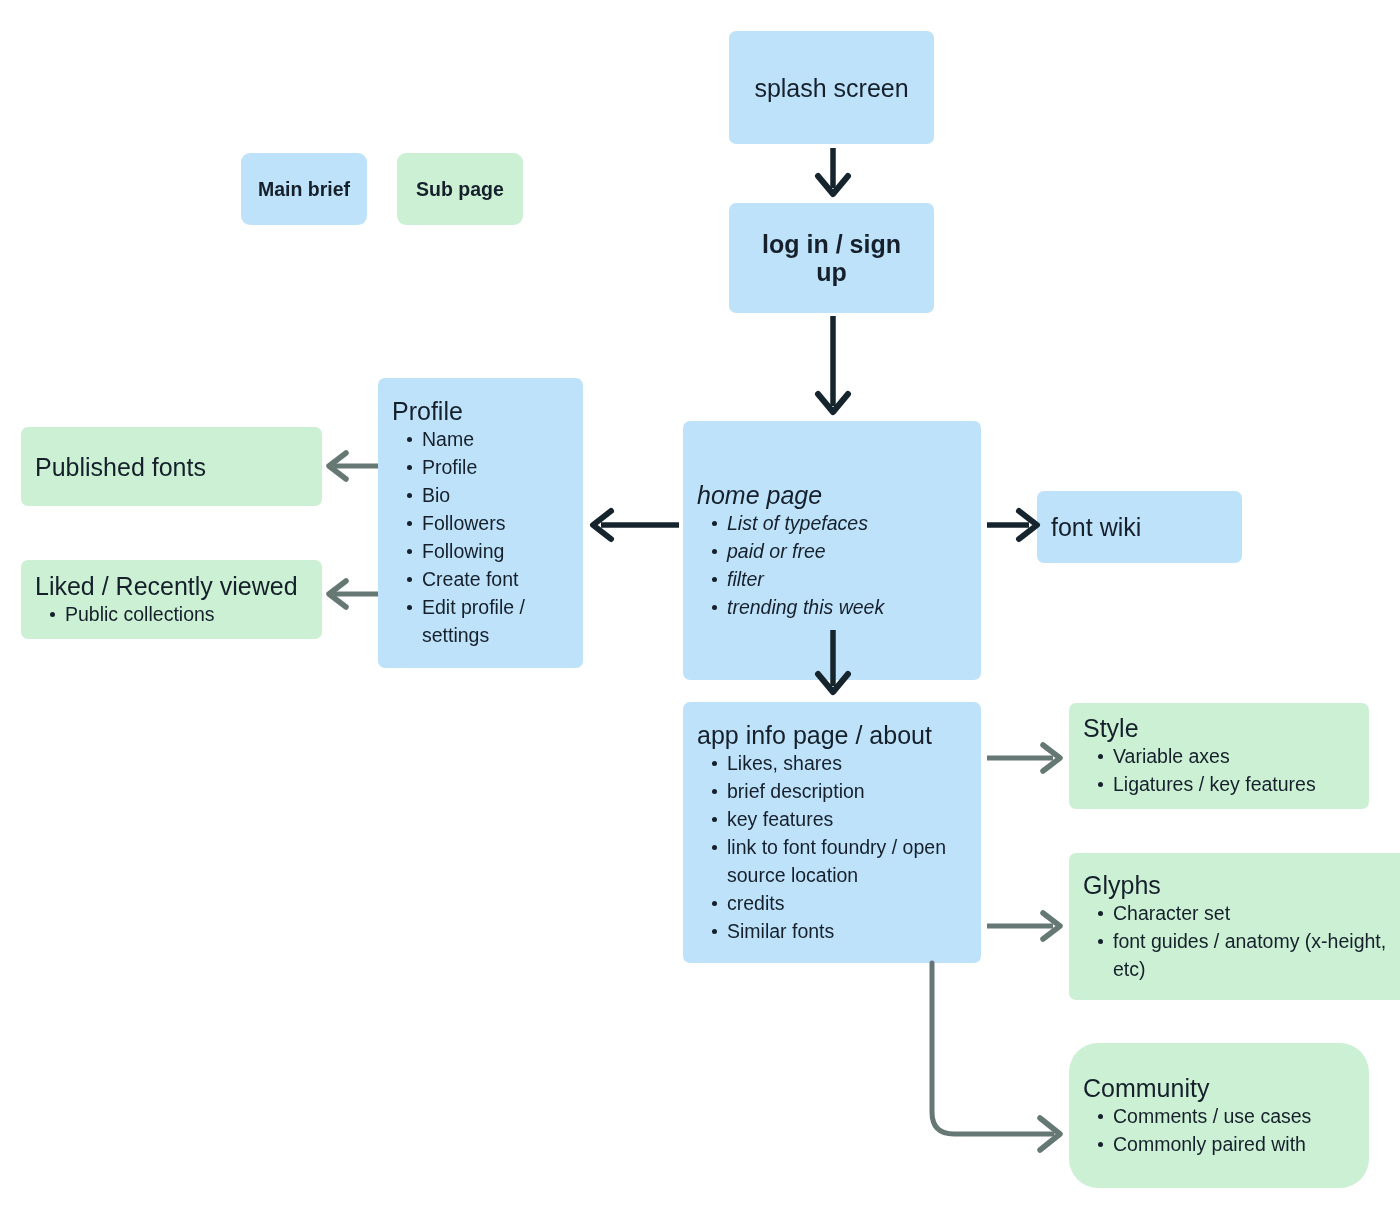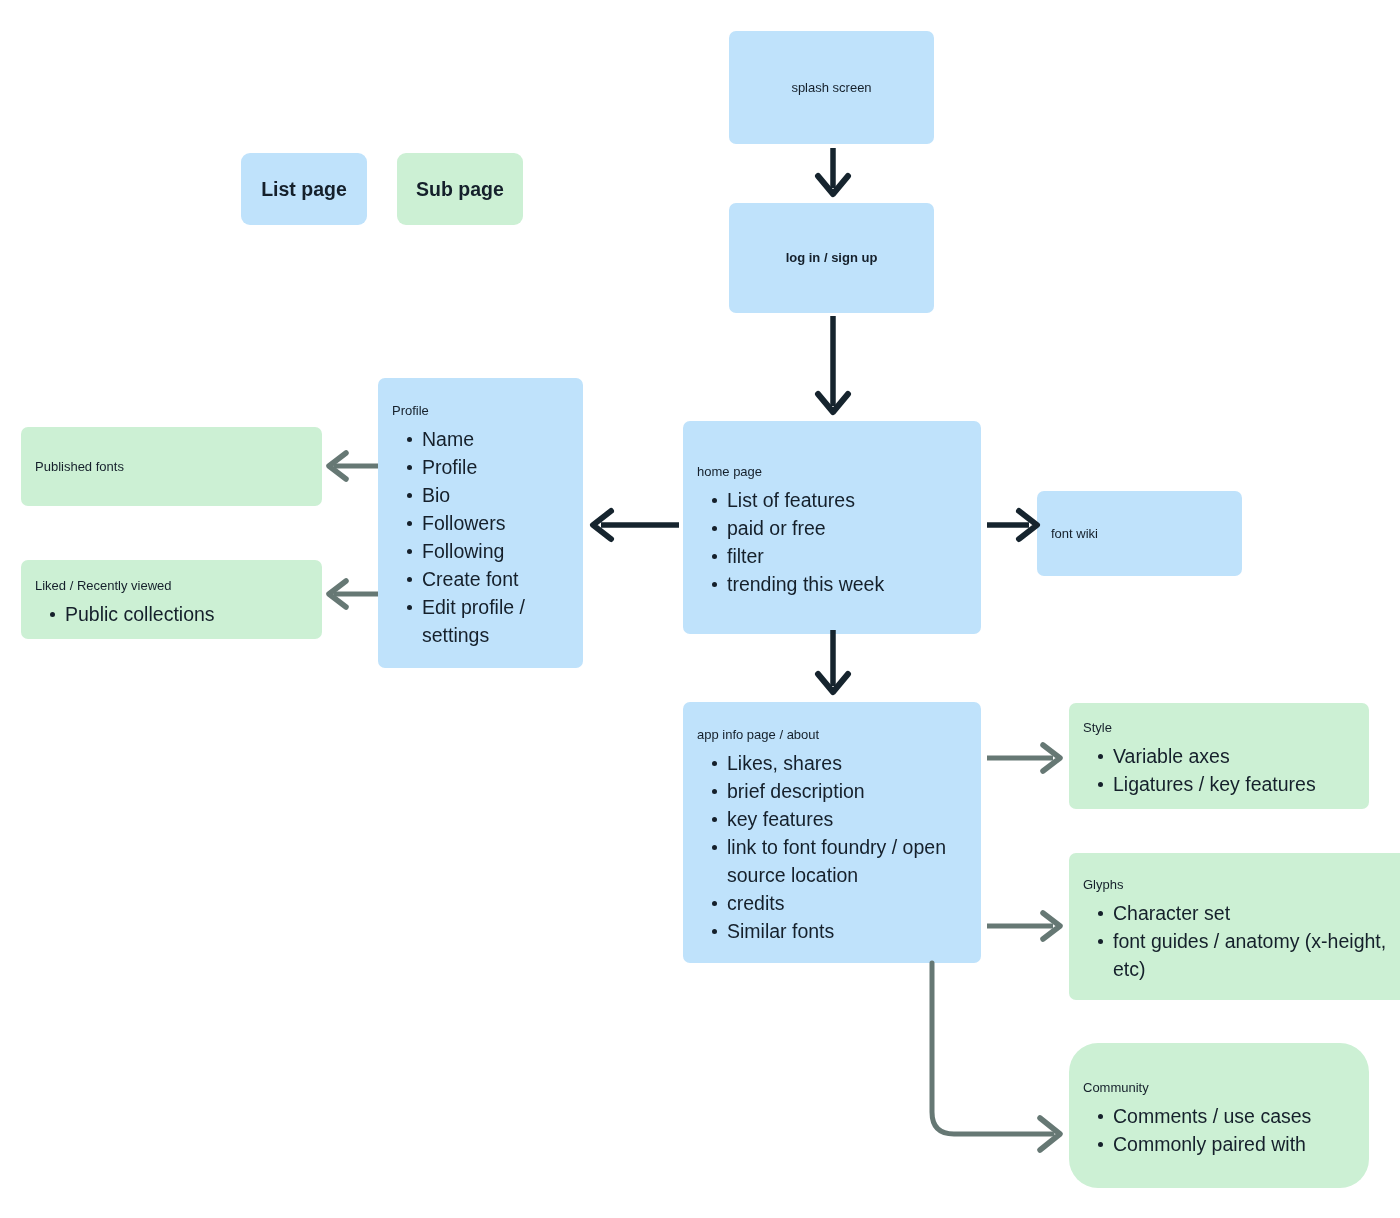--- a/index.html
+++ b/index.html
@@ -27,21 +27,21 @@
     flex-direction: column;
     justify-content: center;
   }
   .node.blue  { background: #bfe2fb; }
   .node.green { background: #ccf0d4; }
 
   .node .inner {
     padding: 0 16px;
   }
   .node-title {
-    font-size: 13px;
+    font-size: 25px;
     line-height: 28px;
     color: #15202b;
     white-space: pre-wrap;
   }
   .node ul {
     margin: 0;
     padding: 0 0 0 30px;
     list-style: none;
   }
   .node ul li {
@@ -84,52 +84,52 @@
     pointer-events: none;
   }
   .conn svg { display: block; overflow: visible; }
 </style>
 </head>
 <body>
 
 <div id="canvas">
 
   <div class="legend-box blue" style="left:241px; top:153px; width:126px; height:72px;">
-    <span>List page</span>
+    <span>Main brief</span>
   </div>
 
   <div class="legend-box green" style="left:397px; top:153px; width:126px; height:72px;">
     <span>Sub page</span>
   </div>
 
   <div class="node blue" style="left:729px; top:31px; width:205px; height:113px;">
     <div class="inner">
       <div class="node-title" style="text-align:center;">splash screen</div>
     </div>
   </div>
 
   <div class="node blue" style="left:729px; top:203px; width:205px; height:110px;">
     <div class="inner">
       <div class="node-title" style="text-align:center;font-weight:bold;">log in / sign up</div>
     </div>
   </div>
 
-  <div class="node blue" style="left:683px; top:421px; width:298px; height:213px;">
+  <div class="node blue" style="left:683px; top:421px; width:298px; height:259px;font-style:italic;">
     <div class="inner" style="padding:0 14px;">
       <div class="node-title">home page</div>
       <ul>
-        <li>List of features</li>
+        <li>List of typefaces</li>
         <li>paid or free</li>
         <li>filter</li>
         <li>trending this week</li>
       </ul>
     </div>
   </div>
 
-  <div class="node blue" style="left:1037px; top:491px; width:205px; height:85px;">
+  <div class="node blue" style="left:1037px; top:491px; width:205px; height:72px;">
     <div class="inner" style="padding:0 14px;">
       <div class="node-title">font wiki</div>
     </div>
   </div>
 
   <div class="node blue" style="left:378px; top:378px; width:205px; height:290px;">
     <div class="inner" style="padding:0 14px;">
       <div class="node-title">Profile</div>
       <ul>
         <li>Name</li>

